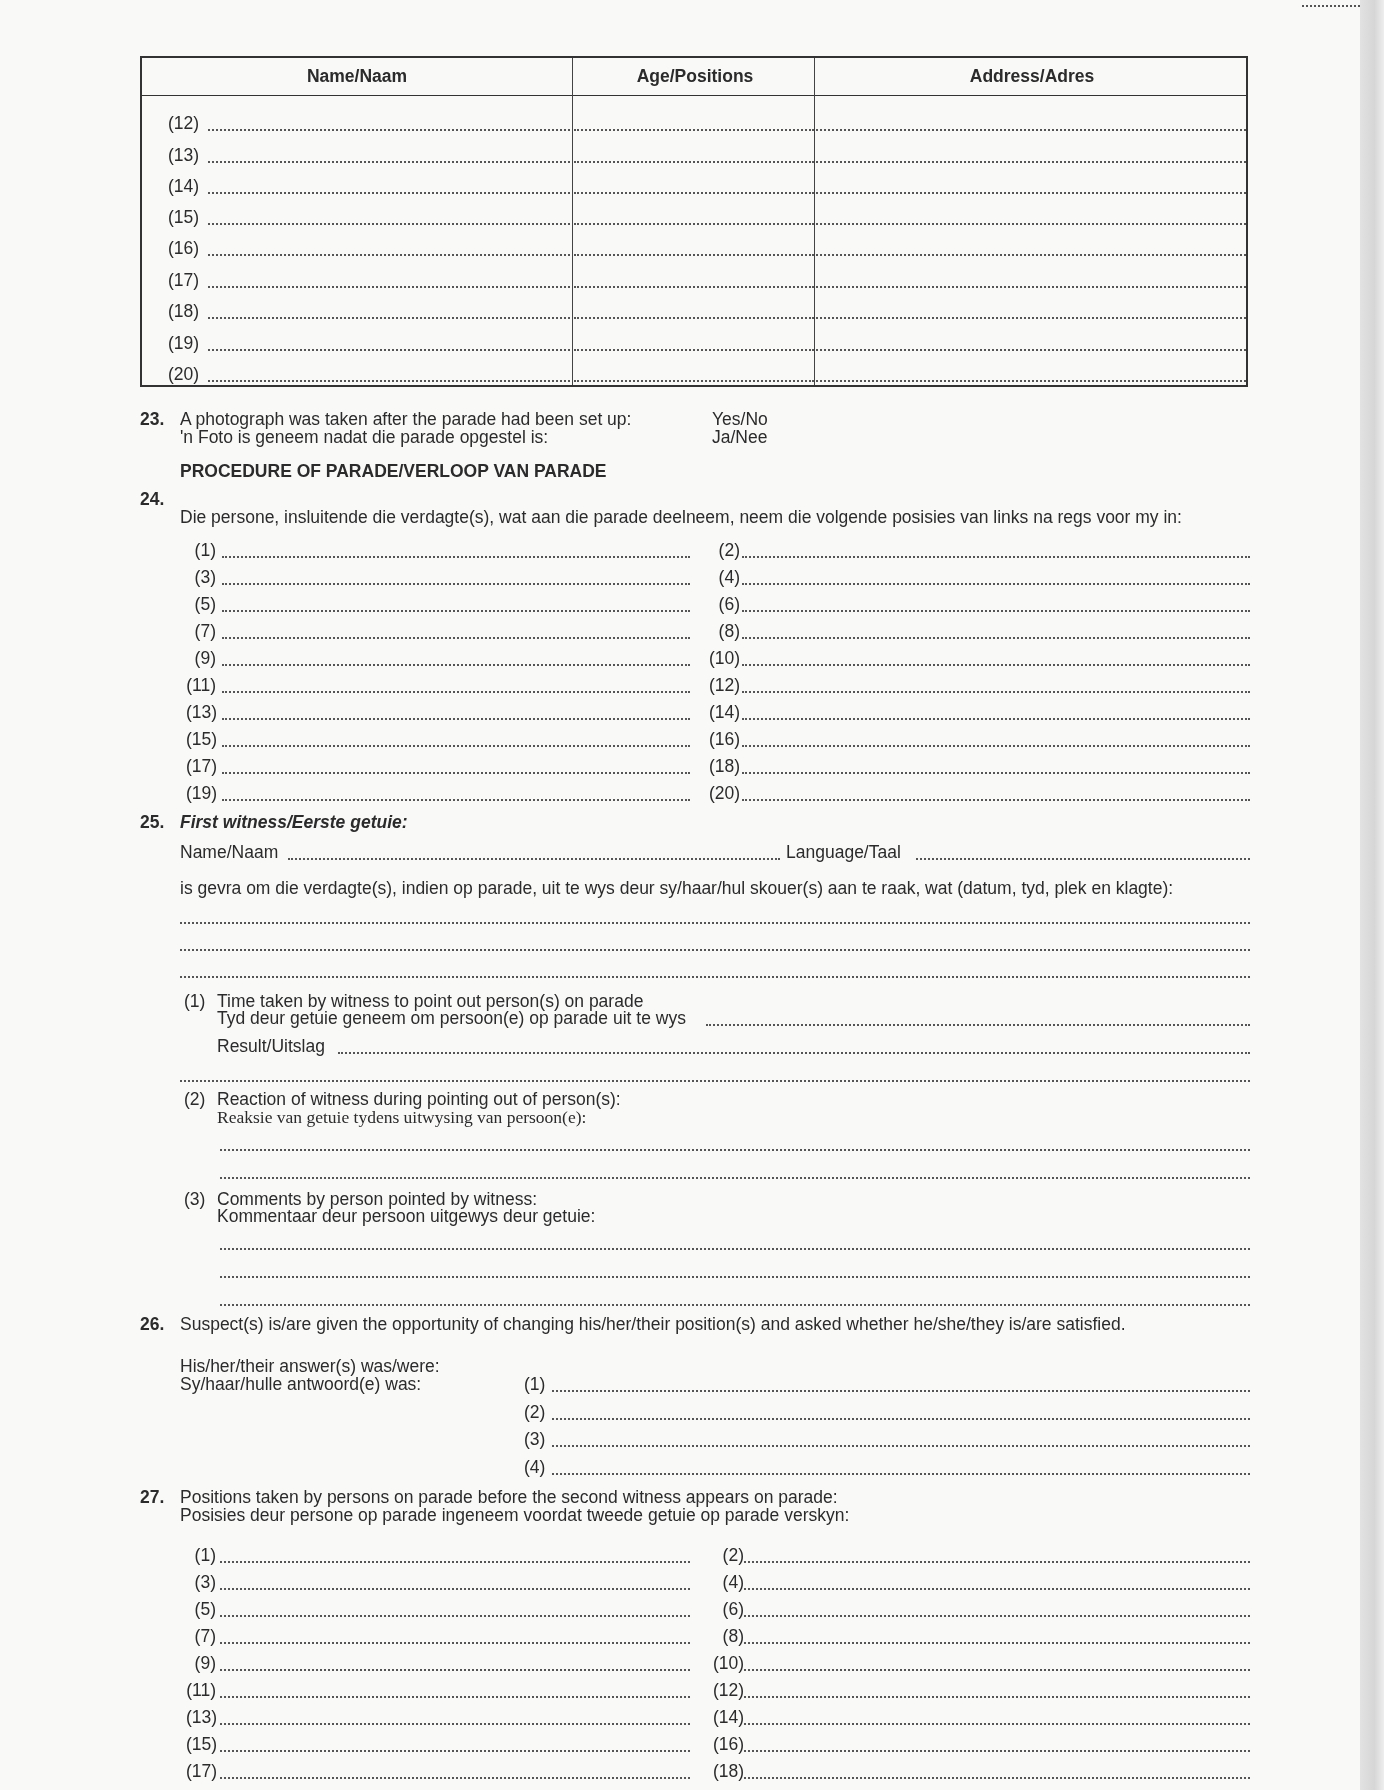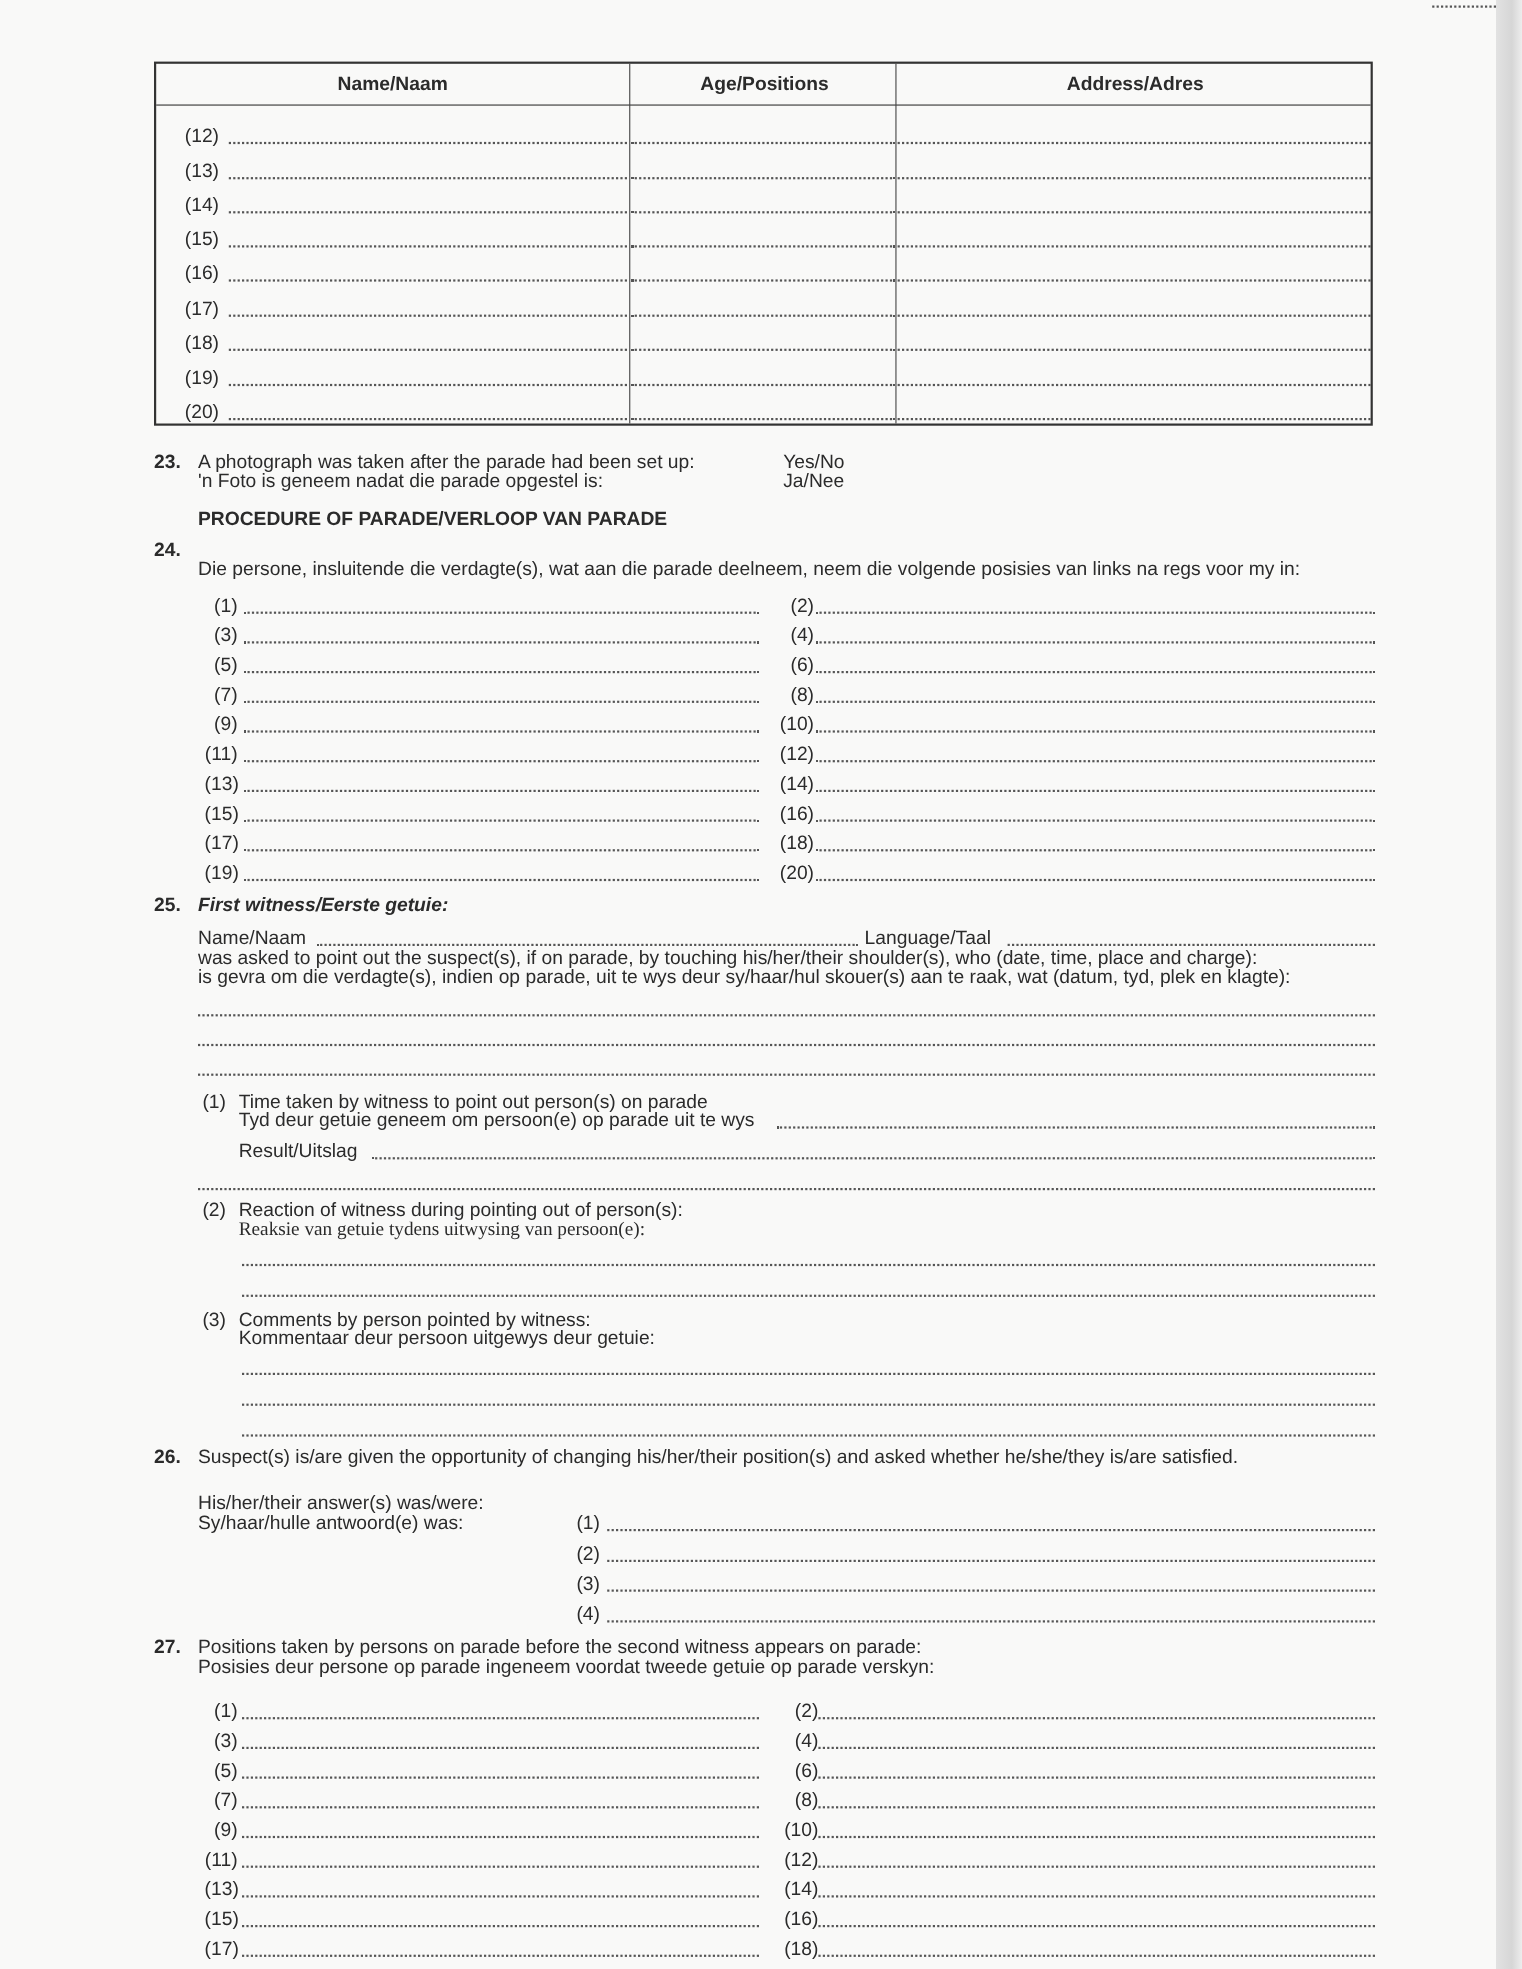--- a/index.html
+++ b/index.html
@@ -133,21 +133,20 @@
       <div class="abs" style="left: 702px; top: 783px; width: 38px; text-align: right;">(20)</div>
       <div class="dots" style="left: 742px; top: 799px; width: 508px;"></div>
     </div>
 
   <div class="abs num" style="left:140px;top:812px;">25.</div>
   <div class="abs ital" style="left:180px;top:812px;">First witness/Eerste getuie:</div>
   <div class="abs" style="left:180px;top:842px;">Name/Naam</div>
   <div class="dots" style="left:288px;top:858px;width:492px;"></div>
   <div class="abs" style="left:786px;top:842px;">Language/Taal</div>
   <div class="dots" style="left:916px;top:858px;width:334px;"></div>
-  <div class="abs" style="left:180px;top:860px;">was asked to point out the suspect(s), if on parade, by touching his/her/their shoulder(s), who (date, time, place and charge):</div>
   <div class="abs" style="left:180px;top:878px;">is gevra om die verdagte(s), indien op parade, uit te wys deur sy/haar/hul skouer(s) aan te raak, wat (datum, tyd, plek en klagte):</div>
   <div class="dots" style="left:180px;top:922px;width:1070px;"></div>
   <div class="dots" style="left:180px;top:949px;width:1070px;"></div>
   <div class="dots" style="left:180px;top:976px;width:1070px;"></div>
 
   <div class="abs" style="left:184px;top:991px;">(1)</div>
   <div class="abs" style="left:217px;top:991px;">Time taken by witness to point out person(s) on parade</div>
   <div class="abs" style="left:217px;top:1008px;">Tyd deur getuie geneem om persoon(e) op parade uit te wys</div>
   <div class="dots" style="left:706px;top:1024px;width:544px;"></div>
   <div class="abs" style="left:217px;top:1036px;">Result/Uitslag</div>

